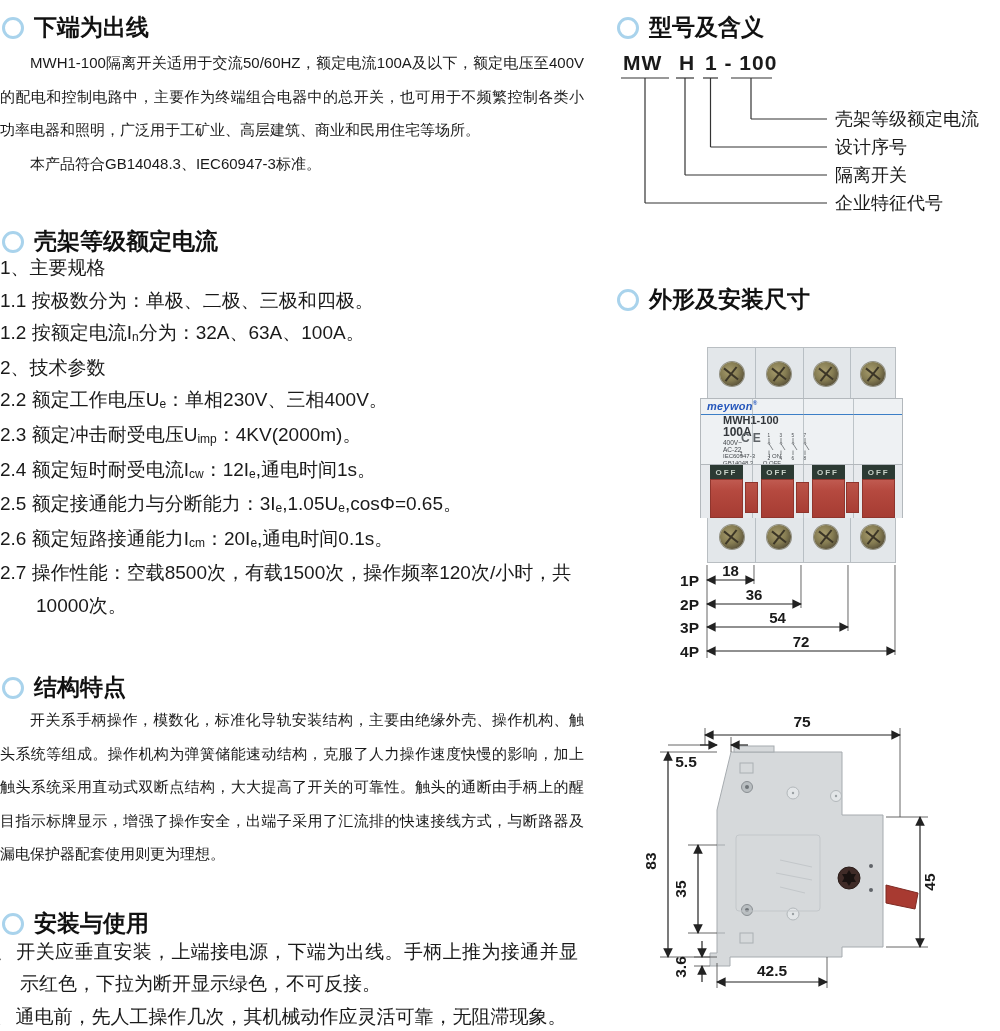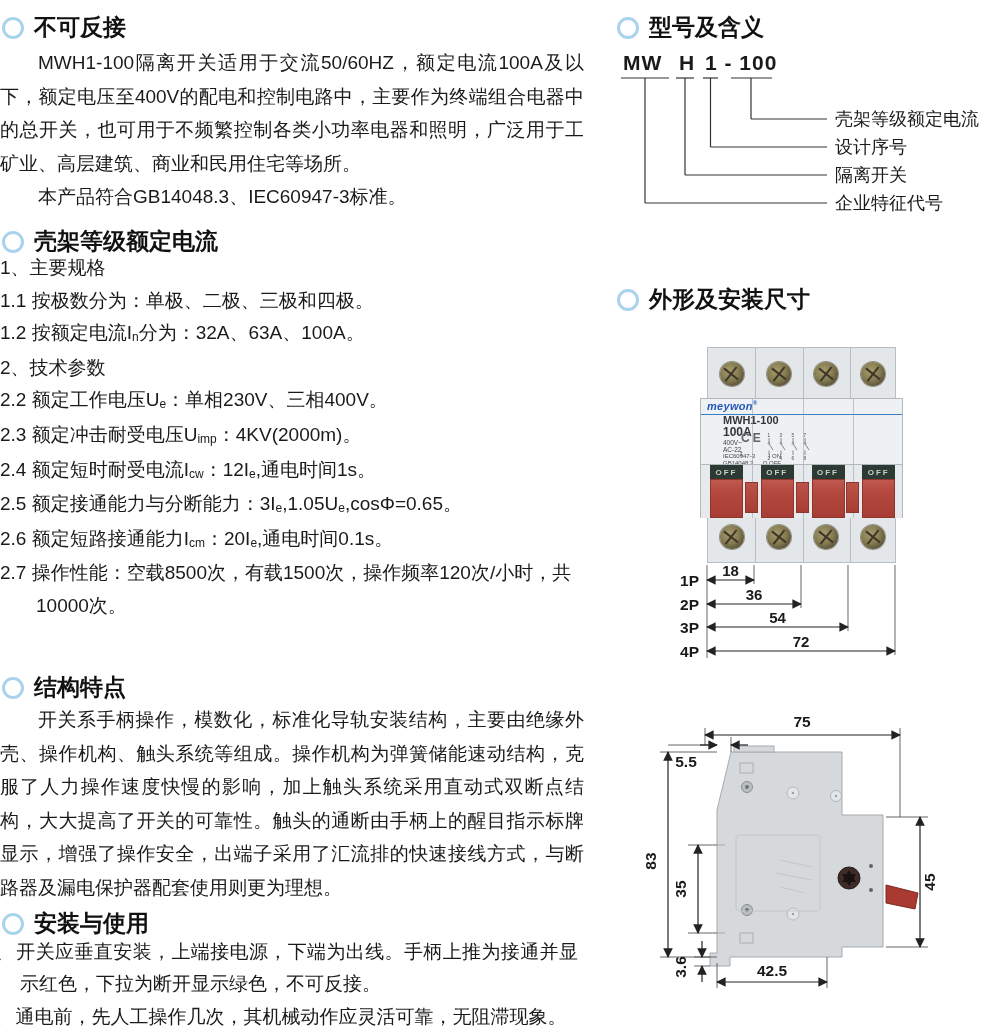--- a/index.html
+++ b/index.html
@@ -2,21 +2,21 @@
 <html><head>
 <meta charset="utf-8">
 <style>
   html,body{margin:0;padding:0;background:#fff;}
   .page{position:relative;width:1000px;height:1031px;background:#fff;overflow:hidden;
         font-family:"Liberation Sans","DejaVu Sans",sans-serif;color:#1a1a1a;}
   
   .heading{position:absolute;display:flex;align-items:center;gap:10px;font-size:23px;font-weight:700;color:#111;}
   .ring{width:16px;height:16px;border-radius:50%;border:3px solid #a9d3ec;background:#fff;flex:0 0 auto;}
   
-  .para{position:absolute;left:0;width:584px;font-size:19px;line-height:33.5px;text-align:justify;}
+  .para{position:absolute;left:0;width:584px;font-size:15px;line-height:33.5px;text-align:justify;}
   .para p{margin:0;text-indent:2em;}
   .spec-list{position:absolute;left:0;width:576px;font-size:19px;line-height:32.6px;}
   .spec-line{padding-left:36px;text-indent:-36px;}
   .spec-line .sub{font-size:12px;position:relative;top:2px;}
   .install-list{position:absolute;left:0;width:578px;font-size:19px;line-height:32.4px;}
   .install-item{padding-left:20px;text-indent:-36px;text-align:justify;}
   .install-item .mk{padding-right:2px;}
   
   .rightcol{position:absolute;left:615px;top:0;width:385px;height:1031px;}
   svg text{font-family:"Liberation Sans","DejaVu Sans",sans-serif;fill:#1a1a1a;}
@@ -60,21 +60,21 @@
   .redhandle{border:1px solid #8f352d;box-sizing:border-box;}
   .redtab{position:absolute;top:17px;width:13px;height:31px;background:linear-gradient(#bb5348,#a83d34);border:1px solid #8f352d;box-sizing:border-box;}
 </style>
 </head>
 <body>
 
 <div class="page">
 
   <div class="heading" style="left:2px;top:12px;">
     <span class="ring"></span>
-    <span>不可反接</span>
+    <span>下端为出线</span>
   </div>
   <div class="para" style="top:46px;">
     <p>MWH1-100隔离开关适用于交流50/60HZ，额定电流100A及以下，额定电压至400V的配电和控制电路中，主要作为终端组合电器中的总开关，也可用于不频繁控制各类小功率电器和照明，广泛用于工矿业、高层建筑、商业和民用住宅等场所。</p>
     <p style="text-align:left;">本产品符合GB14048.3、IEC60947-3标准。</p>
   </div>
 
   <div class="heading" style="left:2px;top:226px;">
     <span class="ring"></span>
     <span>壳架等级额定电流</span>
   </div>

